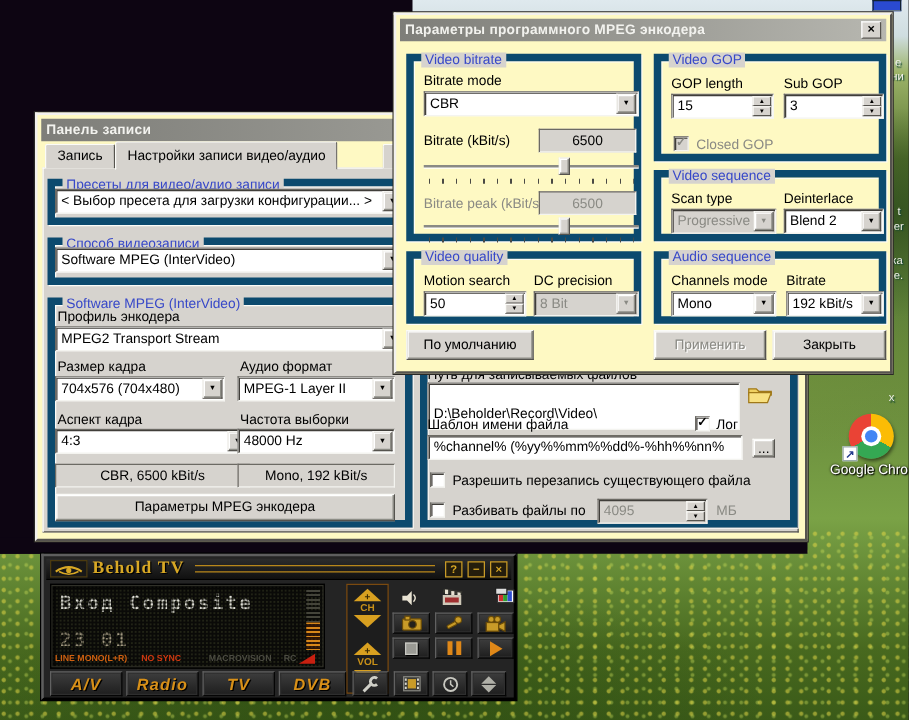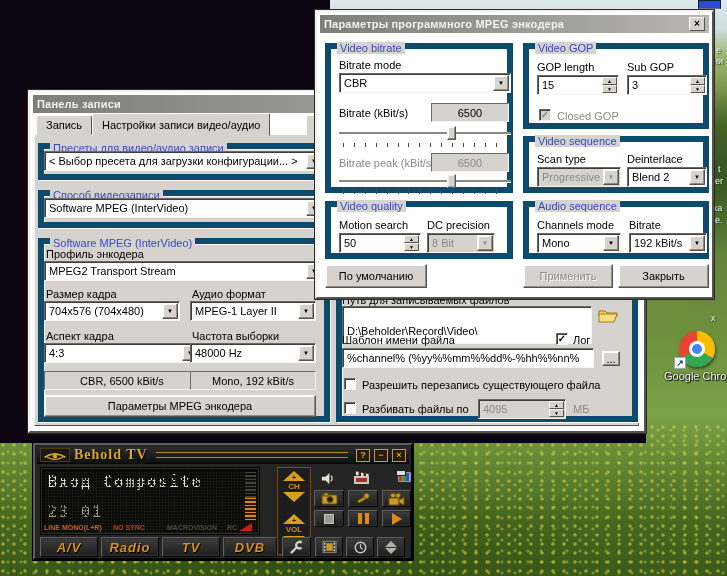--- a/index.html
+++ b/index.html
@@ -20,21 +20,21 @@
   .bg-flowers {
     position:absolute; left:0; top:424px; width:727px; height:152px;
     background-image:
       radial-gradient(circle at 3px 3px, rgba(225,215,70,.55) 1.2px, transparent 2.2px),
       radial-gradient(circle at 8px 6px, rgba(205,225,90,.4) 1px, transparent 2px);
     background-size:11px 9px, 13px 11px;
   }
   .bg-dark { position:absolute; background:#0d0512; }
   
   .win {
-    position:absolute; background:#ffffff;
+    position:absolute; background:#fef9c3;
     border:2px solid; border-color:#f2f1ee #55534e #55534e #f2f1ee;
     box-shadow:0 0 0 1px #2a2926;
   }
   .titlebar {
     position:absolute; left:3px; right:3px; top:3px; height:18px;
     background:linear-gradient(90deg,#7e7e79 0%, #9d9d97 55%, #b7b7b0 100%);
     color:#f2f2ee; font-weight:bold; display:flex; align-items:center;
     padding:0 4px; letter-spacing:.2px;
   }
   .tclose {
@@ -359,21 +359,21 @@
 
     <div class="group" style="left:8px;top:189px;width:188px;height:58px">
       <span class="gcap">Video quality</span>
       <span class="lbl" style="left:8px;top:12px">Motion search</span>
       <div class="spin" style="left:8px;top:26px;width:82px">
         <div class="val sunken">50</div>
         <div class="ups">▲</div>
         <div class="dns">▼</div>
       </div>
       <span class="lbl" style="left:96px;top:12px">DC precision</span>
-      <div class="combo off" style="left:96px;top:26px;width:68px">
+      <div class="combo off" style="left:96px;top:26px;width:84px">
         <div class="val sunken">8 Bit</div>
         <div class="cbtn">▼</div>
       </div>
     </div>
 
     <div class="group" style="left:206px;top:189px;width:186px;height:58px">
       <span class="gcap">Audio sequence</span>
       <span class="lbl" style="left:8px;top:12px">Channels mode</span>
       <div class="combo" style="left:8px;top:26px;width:84px">
         <div class="val sunken">Mono</div>

